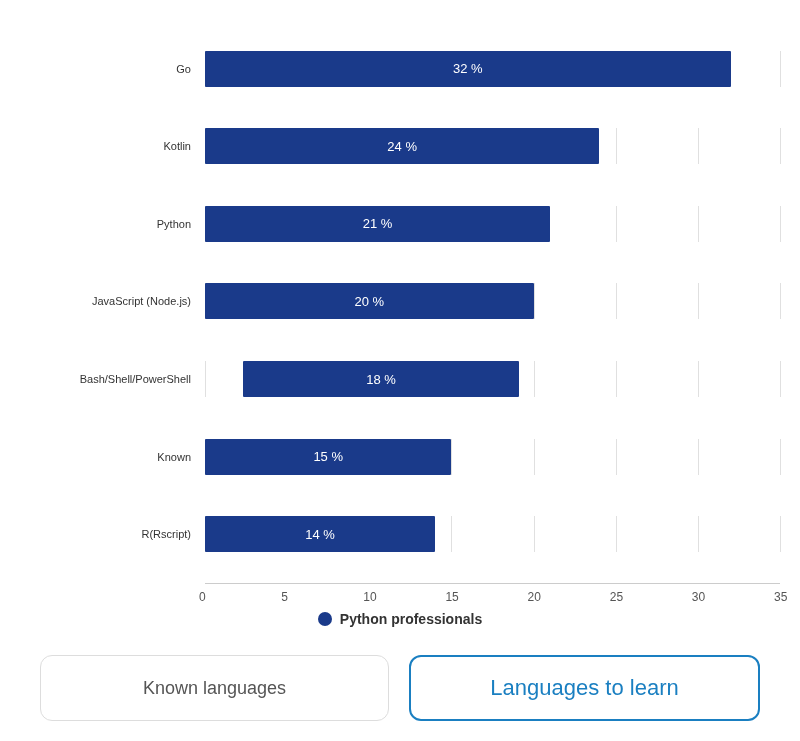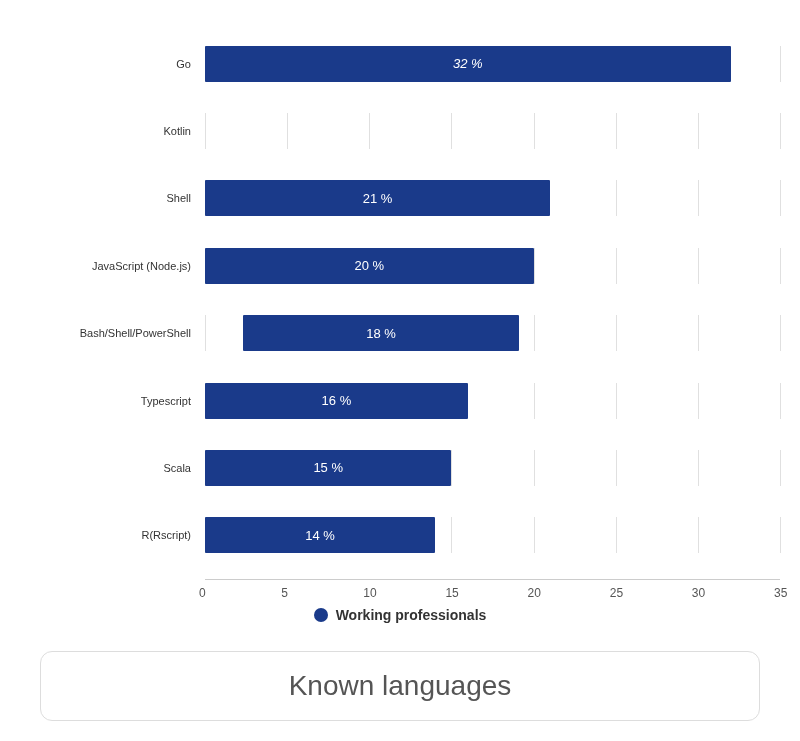--- a/index.html
+++ b/index.html
@@ -108,21 +108,21 @@
       padding: 16px 20px 20px;
       gap: 20px;
     }
 
     .btn-known {
       flex: 1;
       padding: 18px 20px;
       border: 1.5px solid #ddd;
       border-radius: 12px;
       background: #fff;
-      font-size: 28px;
+      font-size: 18px;
       color: #555;
       cursor: pointer;
       text-align: center;
     }
 
     .btn-learn {
       flex: 1;
       padding: 18px 20px;
       border: 2px solid #1a7fc1;
       border-radius: 12px;
@@ -144,40 +144,43 @@
           <div class="bar-label">Go</div>
           <div class="bar-track" style="position: relative;">
             <div style="position: absolute; top: 0px; bottom: 0px; left: 0%; width: 1px; background: rgb(224, 224, 224); z-index: 0;"></div>
             <div style="position: absolute; top: 0px; bottom: 0px; left: 14.2857%; width: 1px; background: rgb(224, 224, 224); z-index: 0;"></div>
             <div style="position: absolute; top: 0px; bottom: 0px; left: 28.5714%; width: 1px; background: rgb(224, 224, 224); z-index: 0;"></div>
             <div style="position: absolute; top: 0px; bottom: 0px; left: 42.8571%; width: 1px; background: rgb(224, 224, 224); z-index: 0;"></div>
             <div style="position: absolute; top: 0px; bottom: 0px; left: 57.1429%; width: 1px; background: rgb(224, 224, 224); z-index: 0;"></div>
             <div style="position: absolute; top: 0px; bottom: 0px; left: 71.4286%; width: 1px; background: rgb(224, 224, 224); z-index: 0;"></div>
             <div style="position: absolute; top: 0px; bottom: 0px; left: 85.7143%; width: 1px; background: rgb(224, 224, 224); z-index: 0;"></div>
             <div style="position: absolute; top: 0px; bottom: 0px; left: 100%; width: 1px; background: rgb(224, 224, 224); z-index: 0;"></div>
-            <div class="bar-fill" style="width: 91.4286%; position: relative; z-index: 1; font-style: italic;">
+            <div class="bar-fill" style="width: 91.4286%; position: relative; z-index: 1;">
               <span class="bar-value">32 %</span>
             </div>
           </div>
         </div>
         <div class="bar-row">
           <div class="bar-label">Kotlin</div>
           <div class="bar-track" style="position: relative;">
             <div style="position: absolute; top: 0px; bottom: 0px; left: 0%; width: 1px; background: rgb(224, 224, 224); z-index: 0;"></div>
             <div style="position: absolute; top: 0px; bottom: 0px; left: 14.2857%; width: 1px; background: rgb(224, 224, 224); z-index: 0;"></div>
             <div style="position: absolute; top: 0px; bottom: 0px; left: 28.5714%; width: 1px; background: rgb(224, 224, 224); z-index: 0;"></div>
             <div style="position: absolute; top: 0px; bottom: 0px; left: 42.8571%; width: 1px; background: rgb(224, 224, 224); z-index: 0;"></div>
             <div style="position: absolute; top: 0px; bottom: 0px; left: 57.1429%; width: 1px; background: rgb(224, 224, 224); z-index: 0;"></div>
             <div style="position: absolute; top: 0px; bottom: 0px; left: 71.4286%; width: 1px; background: rgb(224, 224, 224); z-index: 0;"></div>
             <div style="position: absolute; top: 0px; bottom: 0px; left: 85.7143%; width: 1px; background: rgb(224, 224, 224); z-index: 0;"></div>
             <div style="position: absolute; top: 0px; bottom: 0px; left: 100%; width: 1px; background: rgb(224, 224, 224); z-index: 0;"></div>
-          </div>
-        </div>
-        <div class="bar-row">
-          <div class="bar-label">Shell</div>
+            <div class="bar-fill" style="width: 68.5714%; position: relative; z-index: 1;">
+              <span class="bar-value">24 %</span>
+            </div>
+          </div>
+        </div>
+        <div class="bar-row">
+          <div class="bar-label">Python</div>
           <div class="bar-track" style="position: relative;">
             <div style="position: absolute; top: 0px; bottom: 0px; left: 0%; width: 1px; background: rgb(224, 224, 224); z-index: 0;"></div>
             <div style="position: absolute; top: 0px; bottom: 0px; left: 14.2857%; width: 1px; background: rgb(224, 224, 224); z-index: 0;"></div>
             <div style="position: absolute; top: 0px; bottom: 0px; left: 28.5714%; width: 1px; background: rgb(224, 224, 224); z-index: 0;"></div>
             <div style="position: absolute; top: 0px; bottom: 0px; left: 42.8571%; width: 1px; background: rgb(224, 224, 224); z-index: 0;"></div>
             <div style="position: absolute; top: 0px; bottom: 0px; left: 57.1429%; width: 1px; background: rgb(224, 224, 224); z-index: 0;"></div>
             <div style="position: absolute; top: 0px; bottom: 0px; left: 71.4286%; width: 1px; background: rgb(224, 224, 224); z-index: 0;"></div>
             <div style="position: absolute; top: 0px; bottom: 0px; left: 85.7143%; width: 1px; background: rgb(224, 224, 224); z-index: 0;"></div>
             <div style="position: absolute; top: 0px; bottom: 0px; left: 100%; width: 1px; background: rgb(224, 224, 224); z-index: 0;"></div>
             <div class="bar-fill" style="width: 60%; position: relative; z-index: 1;">
@@ -211,37 +214,21 @@
             <div style="position: absolute; top: 0px; bottom: 0px; left: 57.1429%; width: 1px; background: rgb(224, 224, 224); z-index: 0;"></div>
             <div style="position: absolute; top: 0px; bottom: 0px; left: 71.4286%; width: 1px; background: rgb(224, 224, 224); z-index: 0;"></div>
             <div style="position: absolute; top: 0px; bottom: 0px; left: 85.7143%; width: 1px; background: rgb(224, 224, 224); z-index: 0;"></div>
             <div style="position: absolute; top: 0px; bottom: 0px; left: 100%; width: 1px; background: rgb(224, 224, 224); z-index: 0;"></div>
             <div class="bar-fill" style="width: 51.4286%; position: relative; z-index: 1;">
               <span class="bar-value">18 %</span>
             </div>
           </div>
         </div>
         <div class="bar-row">
-          <div class="bar-label">Typescript</div>
-          <div class="bar-track" style="position: relative;">
-            <div style="position: absolute; top: 0px; bottom: 0px; left: 0%; width: 1px; background: rgb(224, 224, 224); z-index: 0;"></div>
-            <div style="position: absolute; top: 0px; bottom: 0px; left: 14.2857%; width: 1px; background: rgb(224, 224, 224); z-index: 0;"></div>
-            <div style="position: absolute; top: 0px; bottom: 0px; left: 28.5714%; width: 1px; background: rgb(224, 224, 224); z-index: 0;"></div>
-            <div style="position: absolute; top: 0px; bottom: 0px; left: 42.8571%; width: 1px; background: rgb(224, 224, 224); z-index: 0;"></div>
-            <div style="position: absolute; top: 0px; bottom: 0px; left: 57.1429%; width: 1px; background: rgb(224, 224, 224); z-index: 0;"></div>
-            <div style="position: absolute; top: 0px; bottom: 0px; left: 71.4286%; width: 1px; background: rgb(224, 224, 224); z-index: 0;"></div>
-            <div style="position: absolute; top: 0px; bottom: 0px; left: 85.7143%; width: 1px; background: rgb(224, 224, 224); z-index: 0;"></div>
-            <div style="position: absolute; top: 0px; bottom: 0px; left: 100%; width: 1px; background: rgb(224, 224, 224); z-index: 0;"></div>
-            <div class="bar-fill" style="width: 45.7143%; position: relative; z-index: 1;">
-              <span class="bar-value">16 %</span>
-            </div>
-          </div>
-        </div>
-        <div class="bar-row">
-          <div class="bar-label">Scala</div>
+          <div class="bar-label">Known</div>
           <div class="bar-track" style="position: relative;">
             <div style="position: absolute; top: 0px; bottom: 0px; left: 0%; width: 1px; background: rgb(224, 224, 224); z-index: 0;"></div>
             <div style="position: absolute; top: 0px; bottom: 0px; left: 14.2857%; width: 1px; background: rgb(224, 224, 224); z-index: 0;"></div>
             <div style="position: absolute; top: 0px; bottom: 0px; left: 28.5714%; width: 1px; background: rgb(224, 224, 224); z-index: 0;"></div>
             <div style="position: absolute; top: 0px; bottom: 0px; left: 42.8571%; width: 1px; background: rgb(224, 224, 224); z-index: 0;"></div>
             <div style="position: absolute; top: 0px; bottom: 0px; left: 57.1429%; width: 1px; background: rgb(224, 224, 224); z-index: 0;"></div>
             <div style="position: absolute; top: 0px; bottom: 0px; left: 71.4286%; width: 1px; background: rgb(224, 224, 224); z-index: 0;"></div>
             <div style="position: absolute; top: 0px; bottom: 0px; left: 85.7143%; width: 1px; background: rgb(224, 224, 224); z-index: 0;"></div>
             <div style="position: absolute; top: 0px; bottom: 0px; left: 100%; width: 1px; background: rgb(224, 224, 224); z-index: 0;"></div>
             <div class="bar-fill" style="width: 42.8571%; position: relative; z-index: 1;">
@@ -275,19 +262,20 @@
         <span class="x-axis-tick" style="position: absolute; left: calc(57.1429% - 6px);">20</span>
         <span class="x-axis-tick" style="position: absolute; left: calc(71.4286% - 6px);">25</span>
         <span class="x-axis-tick" style="position: absolute; left: calc(85.7143% - 6px);">30</span>
         <span class="x-axis-tick" style="position: absolute; left: calc(100% - 6px);">35</span>
       </div>
 
   </div>
 
   <div class="legend">
     <div class="legend-dot"></div>
-    <span class="legend-label">Working professionals</span>
+    <span class="legend-label">Python professionals</span>
   </div>
 </div>
 
 <div class="bottom-buttons">
   <button class="btn-known">Known languages</button>
+  <button class="btn-learn">Languages to learn</button>
 </div>
 
 </body></html>

